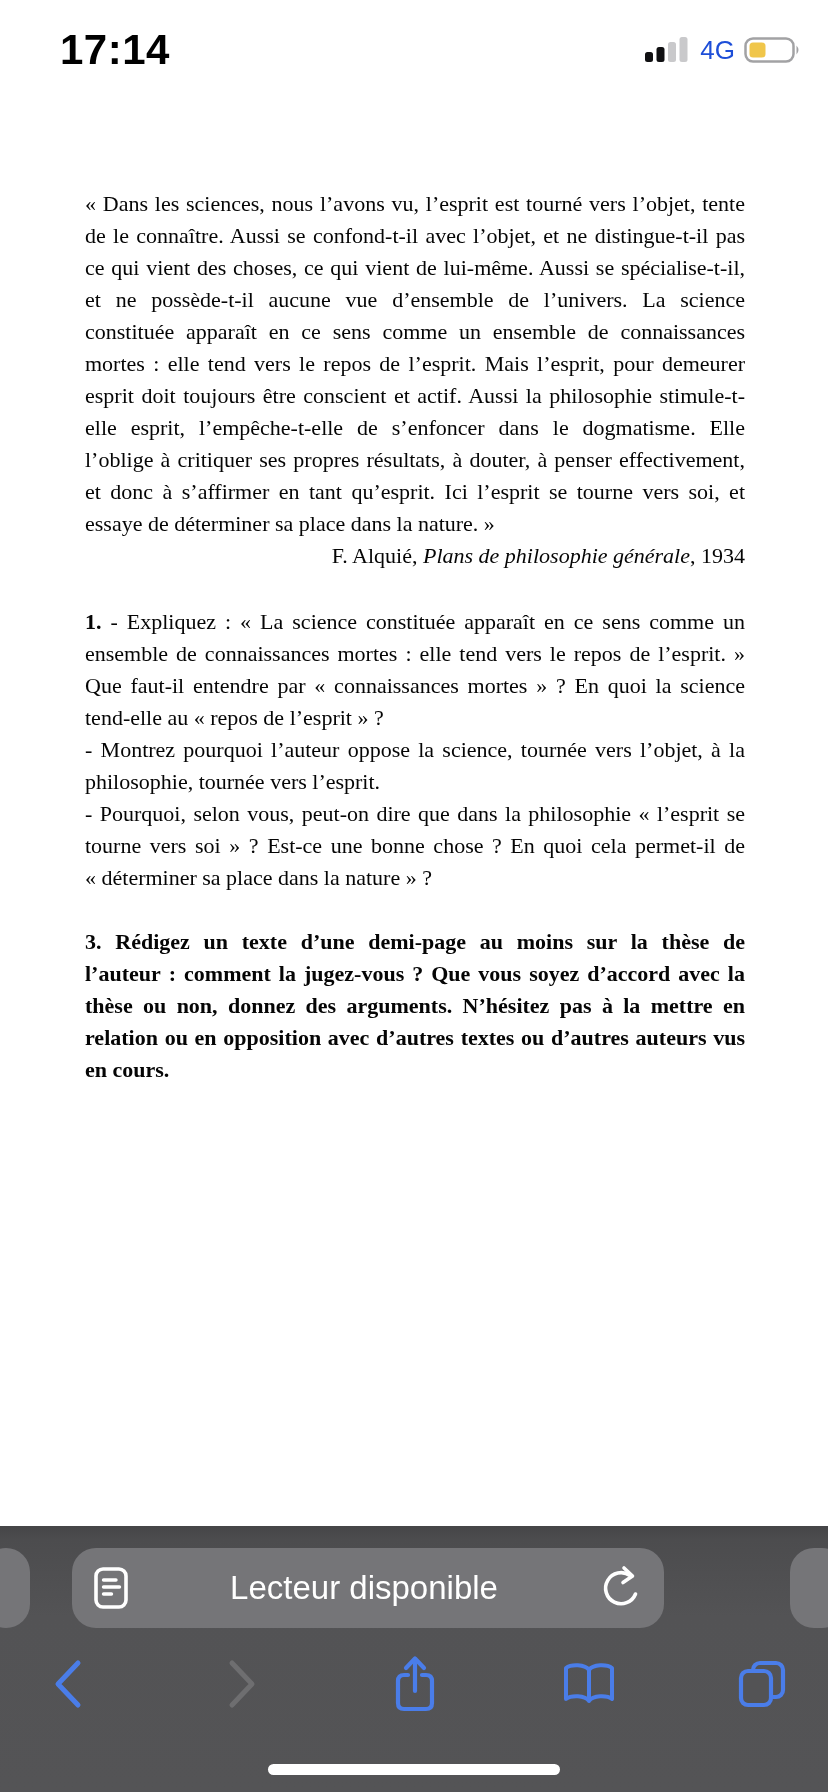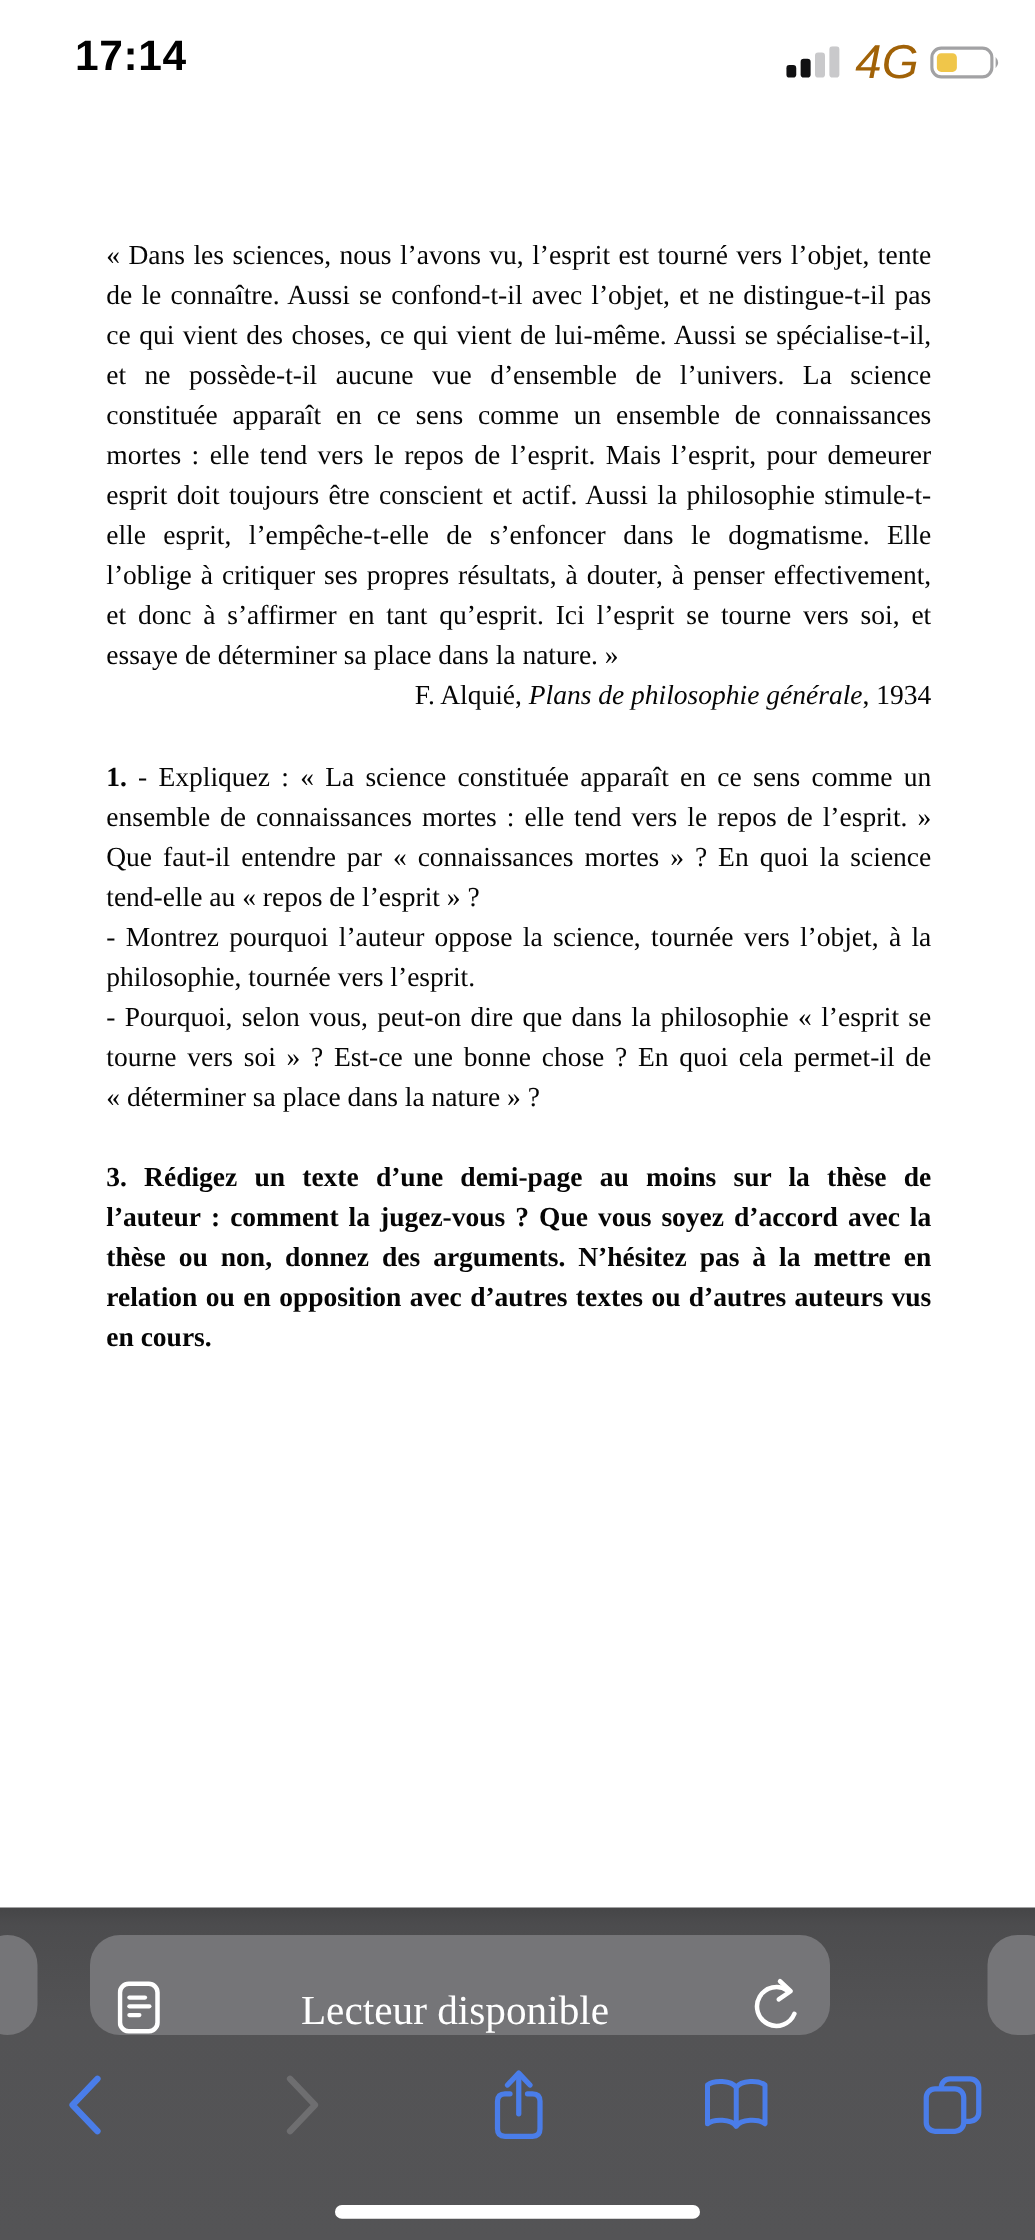--- a/index.html
+++ b/index.html
@@ -6,27 +6,27 @@
   html,body { background:#222; }
   .phone {
     position:relative; width:828px; height:1792px; margin:0 auto;
     background:#ffffff; overflow:hidden;
     font-family:"Liberation Sans", sans-serif;
   }
   
   .status-bar { position:absolute; top:0; left:0; right:0; height:100px; background:#fff; }
   .status-time {
     position:absolute; left:60px; top:26px;
-    font-size:34px; font-weight:700; letter-spacing:.5px; color:#000;
+    font-size:42px; font-weight:700; letter-spacing:.5px; color:#000;
   }
   .status-right {
     position:absolute; right:26px; top:0; height:100px;
     display:flex; align-items:center; gap:9px;
   }
-  .network-label { font-size:38px; color:#a16207; font-weight:400;font-style:italic; }
+  .network-label { font-size:26px; color:#1d4ed8; font-weight:400; }
   
   .doc {
     position:absolute; top:188px; left:85px; width:660px;
     font-family:"Liberation Serif", serif; font-size:22px; line-height:32px;
     color:#050505; text-align:justify;
   }
   .doc p { margin:0; }
   .attribution { text-align:right; }
   .questions-heading { font-weight:700; }
   .q-first { margin-top:34px !important; }
@@ -37,21 +37,21 @@
     position:absolute; left:0; right:0; top:1526px; height:266px;
     background:linear-gradient(#454547 0px, #4c4c4e 14px, #535355 90px, #545456 100%);
   }
   .pill {
     position:absolute; top:22px; height:80px; background:#757578; border-radius:24px;
   }
   .pill-stub-left  { left:-18px;  width:48px; }
   .pill-stub-right { right:-18px; width:56px; }
   .pill-main {
     left:72px; width:592px;
-    display:flex; align-items:flex-end; padding:0 22px;font-family:Liberation Serif, serif;
+    display:flex; align-items:center; padding:0 22px;
   }
   .pill-label {
     flex:1; text-align:center; color:#ffffff; font-size:33px; font-weight:400;
   }
   .toolbar {
     position:absolute; top:132px; left:0; right:0; height:52px;
     display:flex; align-items:center; justify-content:space-between;
     padding:0 38px 0 40px;
   }
   .tbtn { width:56px; display:flex; justify-content:center; align-items:center; background:none; border:none; }

